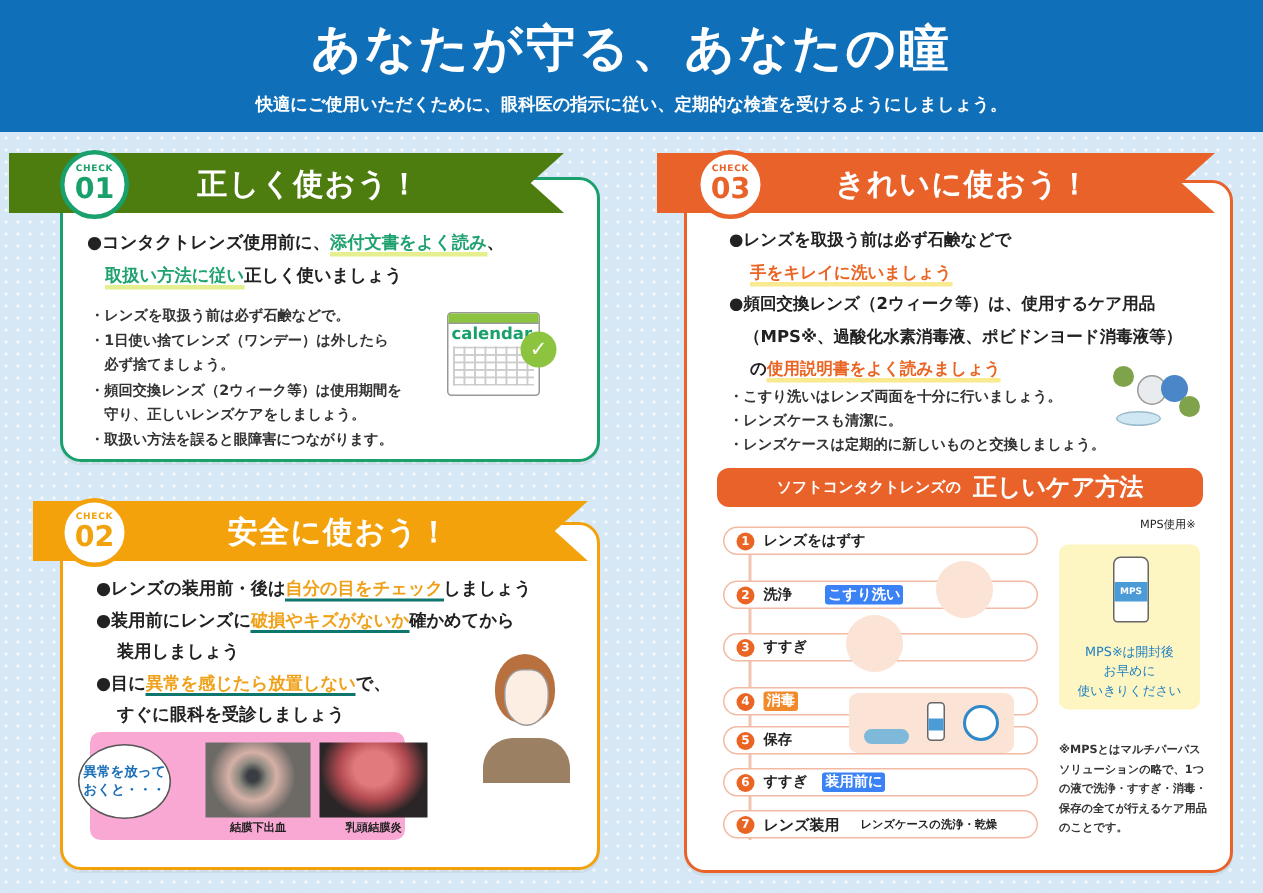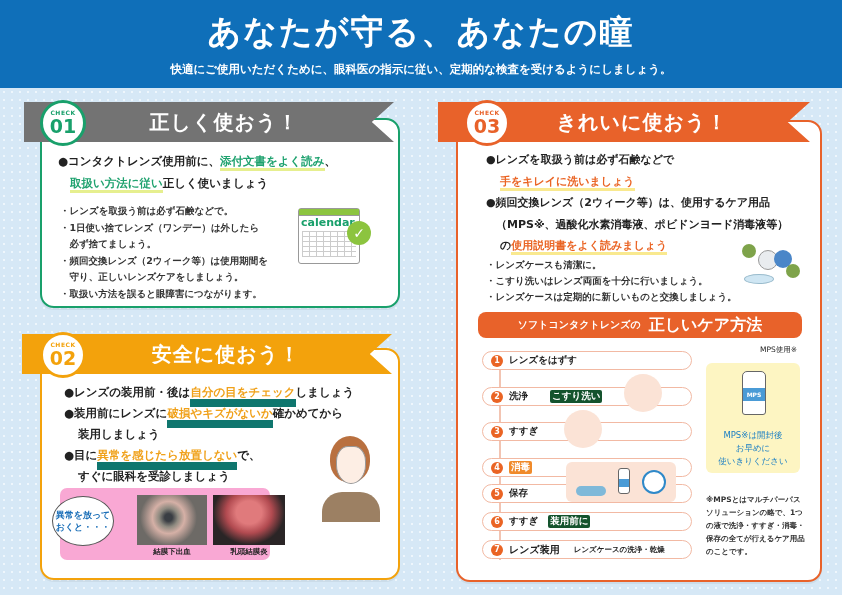--- a/index.html
+++ b/index.html
@@ -8,40 +8,40 @@
 .header{position:absolute;left:0;top:0;width:842px;height:88px;background:#0f6fb9;color:#fff;text-align:center}
 .header h1{font-size:33px;font-weight:bold;letter-spacing:2px;padding-top:10px;line-height:44px}
 .header p{font-size:11.5px;font-weight:bold;margin-top:8px}
 .card{position:absolute;background:#fff;border-radius:14px;box-shadow:0 2px 0 rgba(0,0,0,.05)}
 .ribbon{position:absolute;height:40px;color:#fff;font-weight:bold;font-size:20px;display:flex;align-items:center;justify-content:center;letter-spacing:1px}
 .badge{position:absolute;width:46px;height:46px;border-radius:50%;background:#fff;border:3px solid;display:flex;flex-direction:column;align-items:center;justify-content:center;line-height:1}
 .badge .ck{font-size:6px;font-weight:bold;letter-spacing:.5px}
 .badge .num{font-size:19px;font-weight:bold;margin-top:1px}
 .b1{font-size:11.5px;font-weight:bold;line-height:22px}
 .ul-g{color:#1fa26f;border-bottom:3px solid #e6ef8f}
-.ul-o{color:#f0a11a;border-bottom:8px solid #0f766e}
+.ul-o{color:#f0a11a;border-bottom:2px solid #0f766e}
 .ul-r{color:#ea6424;border-bottom:3px solid #f9e98f}
 .small{font-size:9.5px;line-height:16.5px;font-weight:bold;color:#333}
 .step{position:absolute;left:482px;width:210px;height:19px;border:1.5px solid #f2b9a3;border-radius:10px;background:#fff;display:flex;align-items:center;font-size:9.5px;font-weight:bold}
 .step .n{width:12px;height:12px;border-radius:50%;background:#ea6424;color:#fff;font-size:8px;display:inline-flex;align-items:center;justify-content:center;margin:0 6px 0 8px}
-.tag-blue{color:#fff;background:#14532d;padding:0 2px;border-radius:2px;margin-left:10px}
+.tag-blue{color:#fff;background:#3b82f6;padding:0 2px;border-radius:2px;margin-left:10px}
 .tag-orange{color:#fff;background:#f08a2a;padding:0 2px;border-radius:2px}
 </style>
 </head>
 <body>
 
 <div class="bgdots"></div>
 
 <div class="header">
   <h1>あなたが守る、あなたの瞳</h1>
   <p>快適にご使用いただくために、眼科医の指示に従い、定期的な検査を受けるようにしましょう。</p>
 </div>
 
 <div class="card" style="left:40px;top:118px;width:360px;height:190px;border:2px solid #19a06b"></div>
-<div class="ribbon" style="left:24px;top:102px;width:370px;background:#737373;clip-path:polygon(0 0,100% 0,94% 50%,100% 100%,0 100%)">
+<div class="ribbon" style="left:6px;top:102px;width:370px;background:#4d7c0f;clip-path:polygon(0 0,100% 0,94% 50%,100% 100%,0 100%)">
   <span style="margin-left:30px">正しく使おう！</span>
 </div>
 <div class="badge" style="left:40px;top:100px;border-color:#19a06b;color:#19a06b">
   <span class="ck">CHECK</span>
   <span class="num">01</span>
 </div>
 <div style="position:absolute;left:58px;top:150px;width:330px" class="b1">
   <div><span>●コンタクトレンズ使用前に、</span><span class="ul-g">添付文書をよく読み</span><span>、</span></div>
   <div style="padding-left:12px"><span class="ul-g">取扱い方法に従い</span><span>正しく使いましょう</span></div>
 </div>
@@ -105,22 +105,22 @@
   <div style="padding-left:14px"><span>の</span><span class="ul-r">使用説明書をよく読みましょう</span></div>
 </div>
 <div style="position:absolute;left:740px;top:240px;width:66px;height:48px">
   <div style="position:absolute;left:2px;top:4px;width:14px;height:14px;border-radius:50%;background:#7ea34a"></div>
   <div style="position:absolute;left:18px;top:10px;width:20px;height:20px;border-radius:50%;background:#e9ecef;border:1px solid #999"></div>
   <div style="position:absolute;left:34px;top:10px;width:18px;height:18px;border-radius:50%;background:#4a86c8"></div>
   <div style="position:absolute;left:46px;top:24px;width:14px;height:14px;border-radius:50%;background:#7ea34a"></div>
   <div style="position:absolute;left:4px;top:34px;width:30px;height:10px;border-radius:50%;background:#cfe6f3;border:1px solid #9bc"></div>
 </div>
 <div class="small" style="position:absolute;left:486px;top:257px;width:300px;line-height:16px">
+  <div>・こすり洗いはレンズ両面を十分に行いましょう。</div>
   <div>・レンズケースも清潔に。</div>
-  <div>・こすり洗いはレンズ両面を十分に行いましょう。</div>
   <div>・レンズケースは定期的に新しいものと交換しましょう。</div>
 </div>
 
 <div style="position:absolute;left:478px;top:312px;width:324px;height:26px;background:#e8622a;border-radius:8px;color:#fff;display:flex;align-items:center;justify-content:center;font-weight:bold">
   <span style="font-size:10px">ソフトコンタクトレンズの</span>
   <span style="font-size:16px;margin-left:8px">正しいケア方法</span>
 </div>
 <div style="position:absolute;left:760px;top:345px;font-size:7.5px;font-weight:normal">MPS使用※</div>
 
 <div style="position:absolute;left:499px;top:360px;width:2px;height:200px;background:#f2c4b2"></div>

